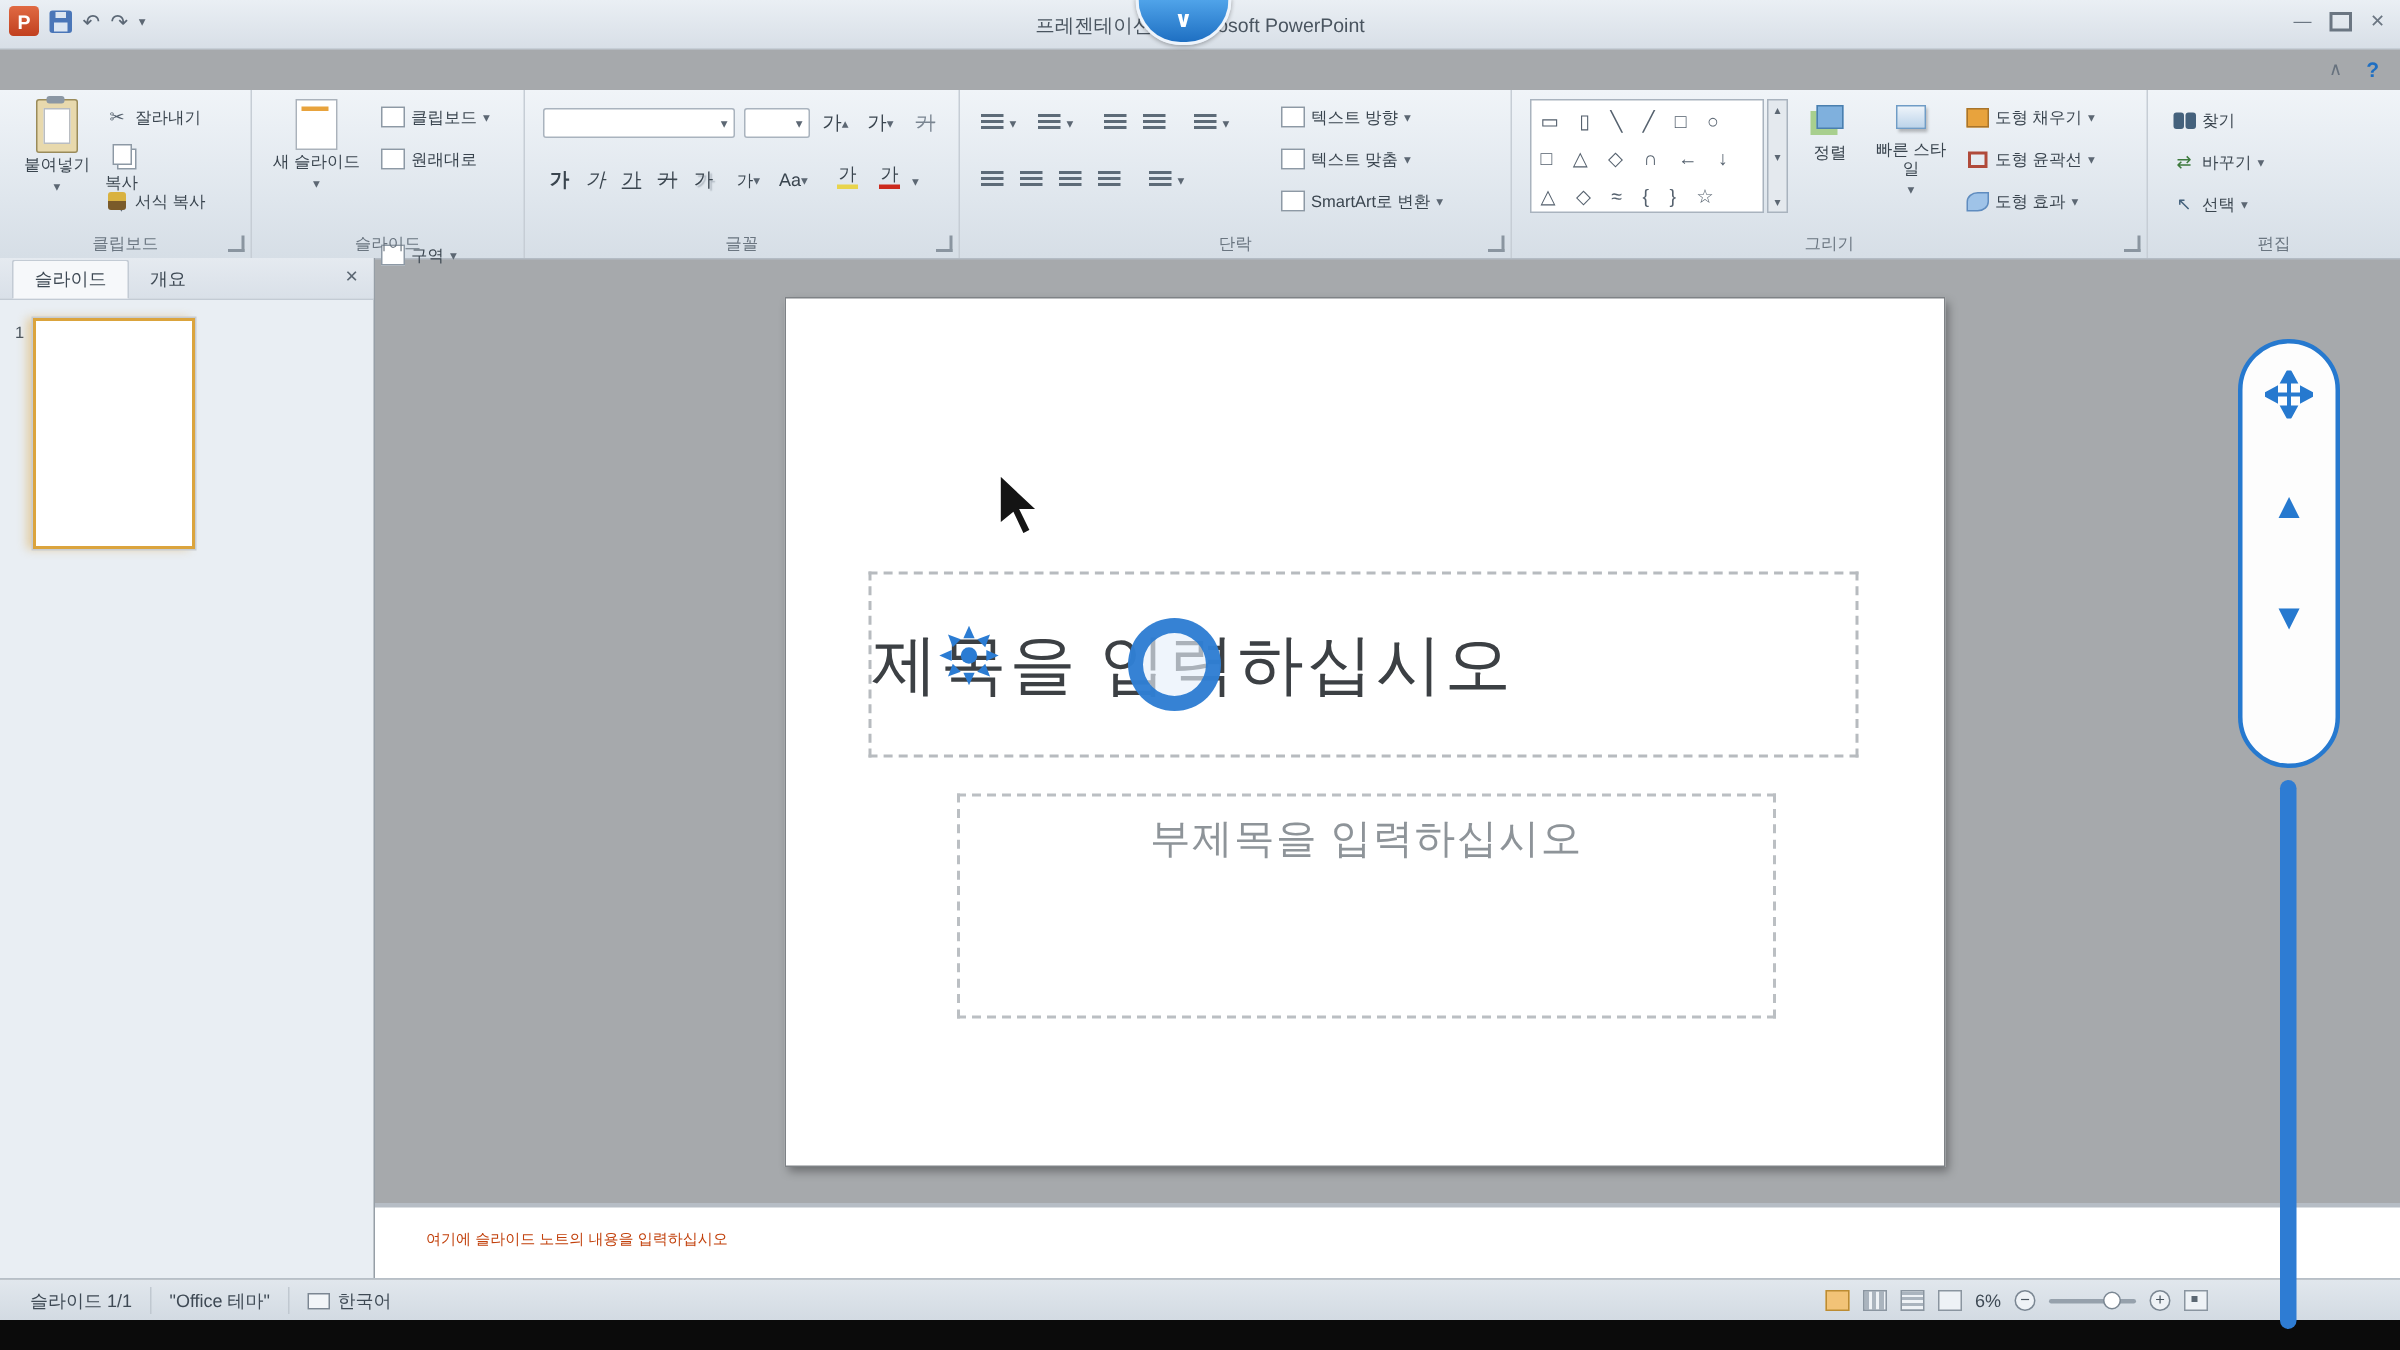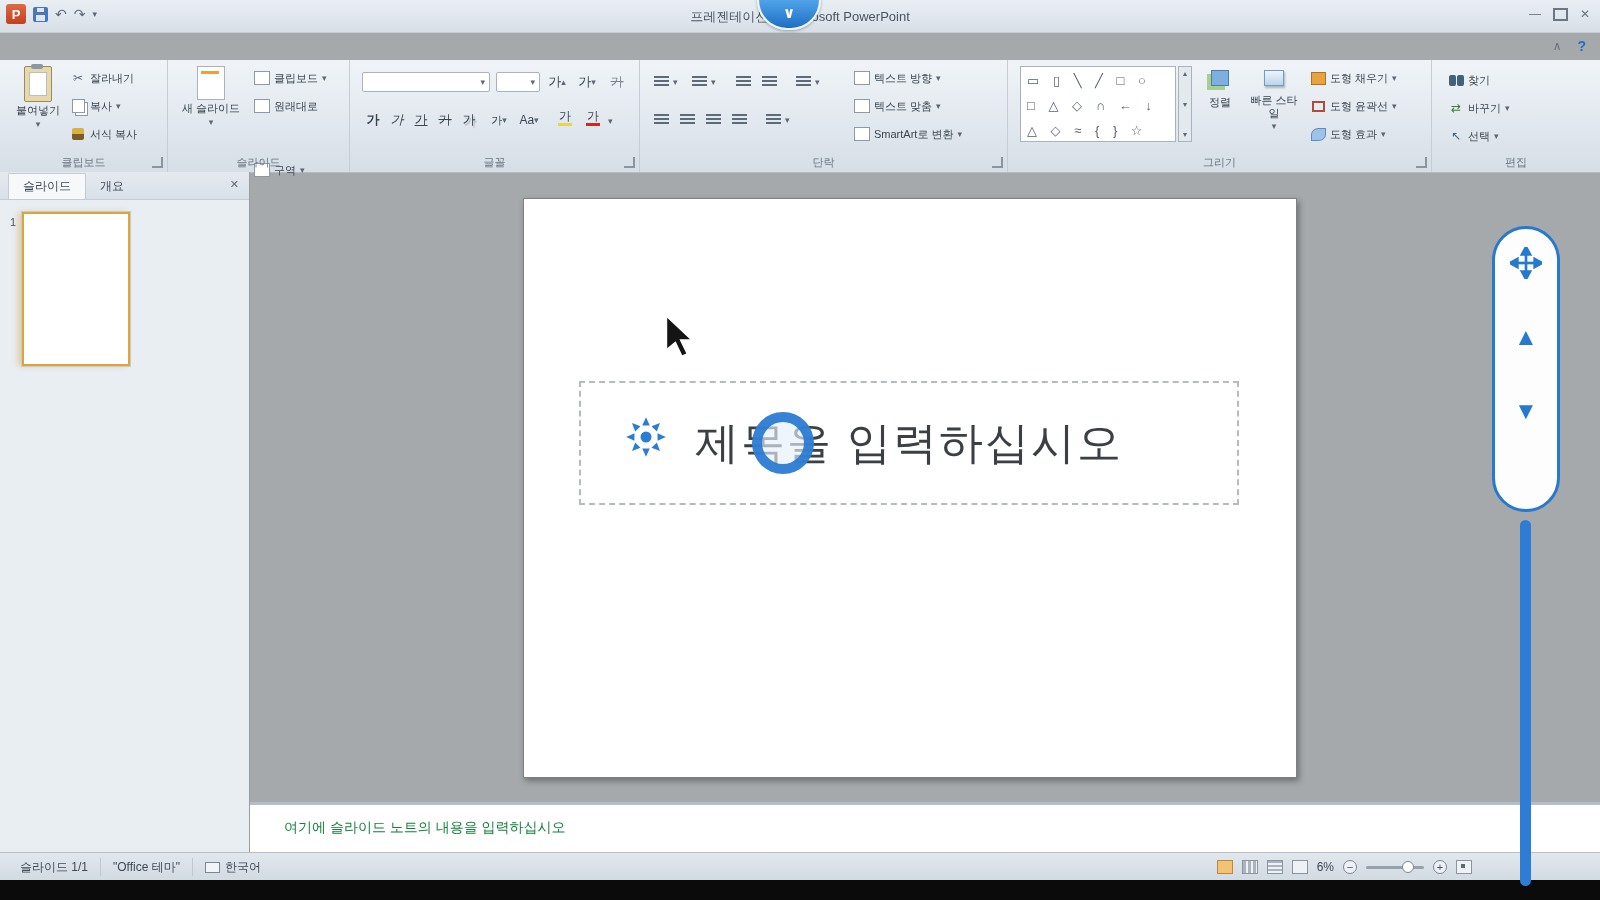--- a/index.html
+++ b/index.html
@@ -93,21 +93,21 @@
   .lp-tab.active{background:#f6f8fa;border:1px solid #c3cbd4;border-bottom:none;border-radius:2px 2px 0 0;}
   .lp-close{position:absolute;right:10px;top:6px;font-size:11px;color:#5c6773;}
   .thumb-num{position:absolute;left:10px;top:44px;font-size:11px;color:#49545f;}
   .thumb{position:absolute;left:22px;top:40px;width:104px;height:150px;background:#fff;
          border:2px solid #dba43d;box-shadow:0 0 0 1px #c8ccd1, -4px 0 6px rgba(219,164,61,.45);}
 
   
   .slide{position:absolute;left:523px;top:198px;width:772px;height:578px;background:#fff;
          border:1px solid #7e8286;box-shadow:2px 3px 6px rgba(0,0,0,.35);}
   .title-ph{position:absolute;left:55px;top:182px;width:660px;height:124px;border:2px dashed #b7bbbf;
-            display:flex;align-items:center;justify-content:center;box-sizing:border-box;}
+            display:flex;align-items:center;box-sizing:border-box;}
   .title-text{font-size:44px;color:#3c4044;letter-spacing:2px;}
   .sub-ph{position:absolute;left:114px;top:330px;width:546px;height:150px;border:2px dashed #bbbfc3;
           display:flex;justify-content:center;box-sizing:border-box;}
   .sub-text{font-size:27px;color:#8e9499;margin-top:10px;letter-spacing:1px;}
 
   
   .touch-ring{position:absolute;left:752px;top:412px;width:62px;height:62px;border-radius:50%;
               border:10px solid rgba(38,120,208,.92);background:rgba(230,240,250,.65);box-sizing:border-box;z-index:40;}
   .cursor{position:absolute;left:664px;top:314px;z-index:50;}
   .burst{position:absolute;left:100px;top:216px;}
@@ -115,21 +115,21 @@
             border:3px solid #2679cf;border-radius:36px;z-index:30;box-sizing:border-box;
             display:flex;flex-direction:column;align-items:center;}
   .pill-move{margin-top:18px;}
   .pill-up{margin-top:42px;color:#2679cf;font-size:24px;line-height:1;}
   .pill-down{margin-top:50px;color:#2679cf;font-size:24px;line-height:1;}
   .v-scroll{position:absolute;left:1520px;top:520px;width:11px;height:366px;background:#2e7cd3;border-radius:6px;z-index:45;}
 
   
   .notes{position:absolute;left:250px;top:802px;width:1350px;height:50px;background:#fff;
          border-top:3px solid #b6bdc5;box-sizing:border-box;}
-  .notes-text{position:absolute;left:34px;top:14px;font-size:14px;color:#15803d;}
+  .notes-text{position:absolute;left:34px;top:14px;font-size:10px;color:#c2410c;}
 
   
   .statusbar{position:absolute;left:0;top:852px;width:1600px;height:28px;
              background:linear-gradient(#e1e7ed,#d2dae2);border-top:1px solid #b7bfc7;
              font-size:12px;color:#3e4954;}
   .sb-left{position:absolute;left:8px;top:0;height:28px;display:flex;align-items:center;}
   .sb-item{padding:0 12px;border-right:1px solid #c0c8d0;display:flex;align-items:center;gap:5px;height:18px;}
   .mini-kb{width:13px;height:9px;border:1px solid #7b8692;background:#f2f5f8;}
   .sb-right{position:absolute;right:128px;top:0;height:28px;display:flex;align-items:center;gap:9px;}
   .view-ic{width:14px;height:12px;border:1px solid #8a95a0;background:#eef2f6;}
@@ -177,21 +177,21 @@
     <div class="rgroup" style="left:0;width:168px;">
       <div class="bigbtn" style="left:12px;top:6px;width:52px;">
         <div class="icon-clipboard"></div>
         <span>붙여넣기</span>
         <span class="dd">▾</span>
       </div>
       <div class="smallbtn" style="left:70px;top:8px;">
         <span class="si">✂</span>
         <span>잘라내기</span>
       </div>
-      <div class="smallbtn" style="left:70px;top:36px;">
+      <div class="smallbtn" style="left:70px;top:36px;flex-direction:column;">
         <span class="si">
             <span class="icon-copy"></span>
           </span>
         <span>복사</span>
         <span class="dd">▾</span>
       </div>
       <div class="smallbtn" style="left:70px;top:64px;">
         <span class="si">
             <span class="icon-brush"></span>
           </span>
@@ -409,20 +409,23 @@
       <span class="lp-close">✕</span>
     </div>
     <div class="thumb-num">1</div>
     <div class="thumb"></div>
   </div>
 
   <div class="slide">
     <div class="title-ph">
       <span class="title-text">제목을 입력하십시오</span>
     </div>
+    <div class="sub-ph">
+      <span class="sub-text">부제목을 입력하십시오</span>
+    </div>
     <div class="burst">
       <svg width="44" height="44" viewBox="0 0 40 40">
         <circle cx="20" cy="20" r="5" fill="#2b7cd3"></circle>
         <polygon id="spk" points="20,2 16.6,9.5 23.4,9.5" fill="#2b7cd3"></polygon>
         <use href="#spk" transform="rotate(45 20 20)"></use>
         <use href="#spk" transform="rotate(90 20 20)"></use>
         <use href="#spk" transform="rotate(135 20 20)"></use>
         <use href="#spk" transform="rotate(180 20 20)"></use>
         <use href="#spk" transform="rotate(225 20 20)"></use>
         <use href="#spk" transform="rotate(270 20 20)"></use>

